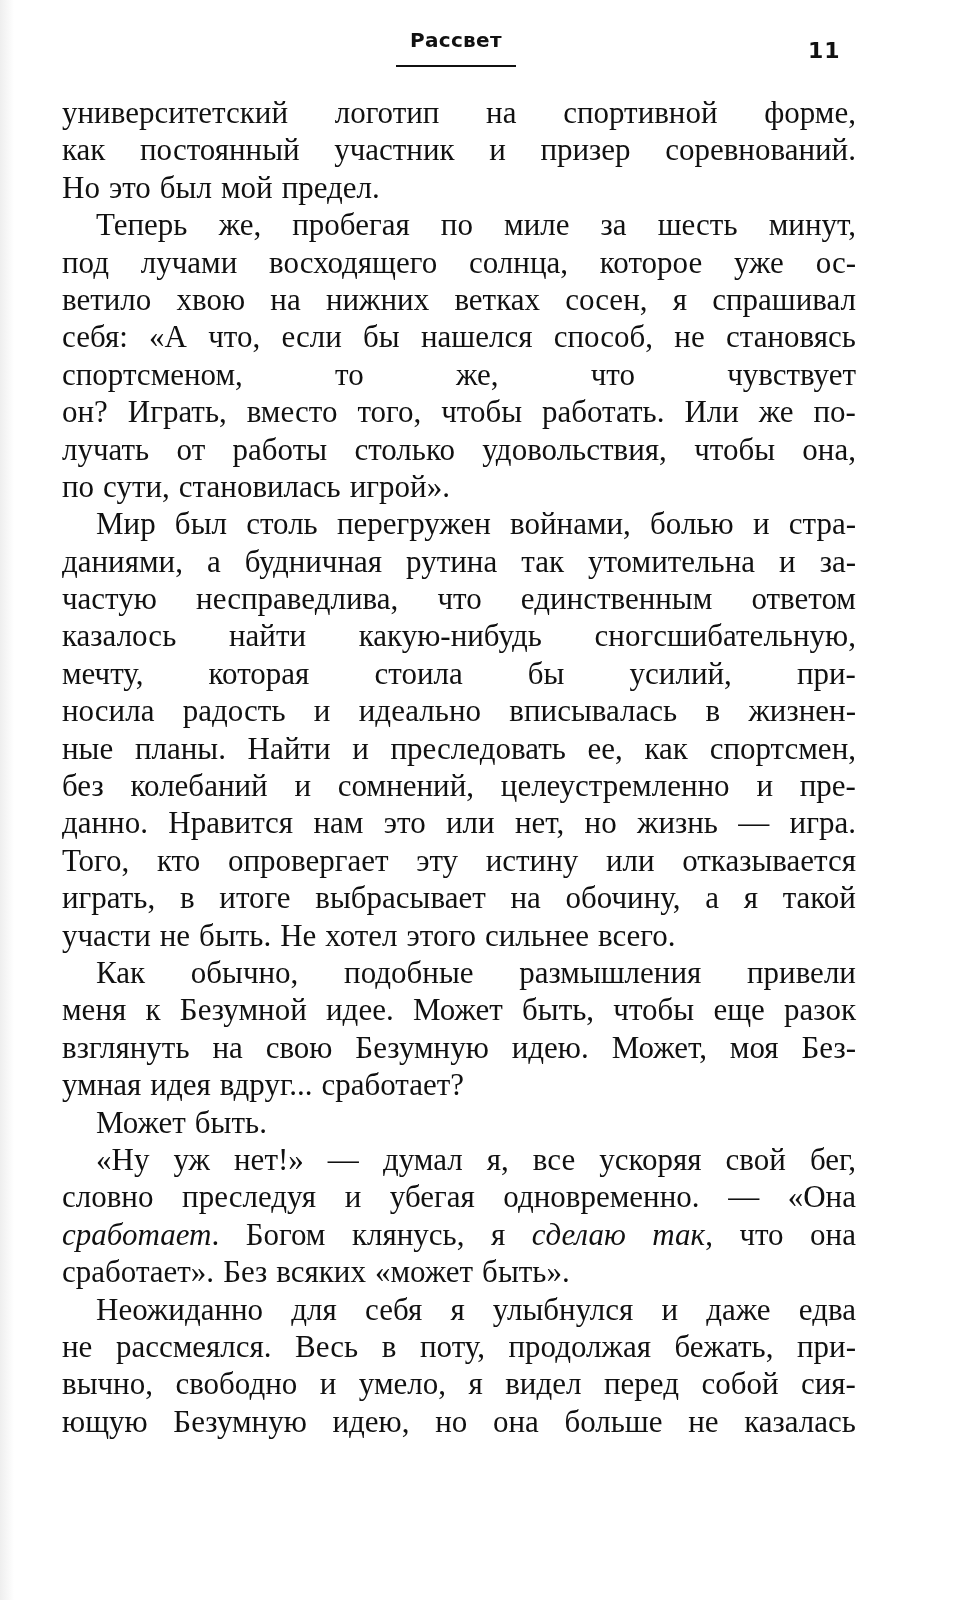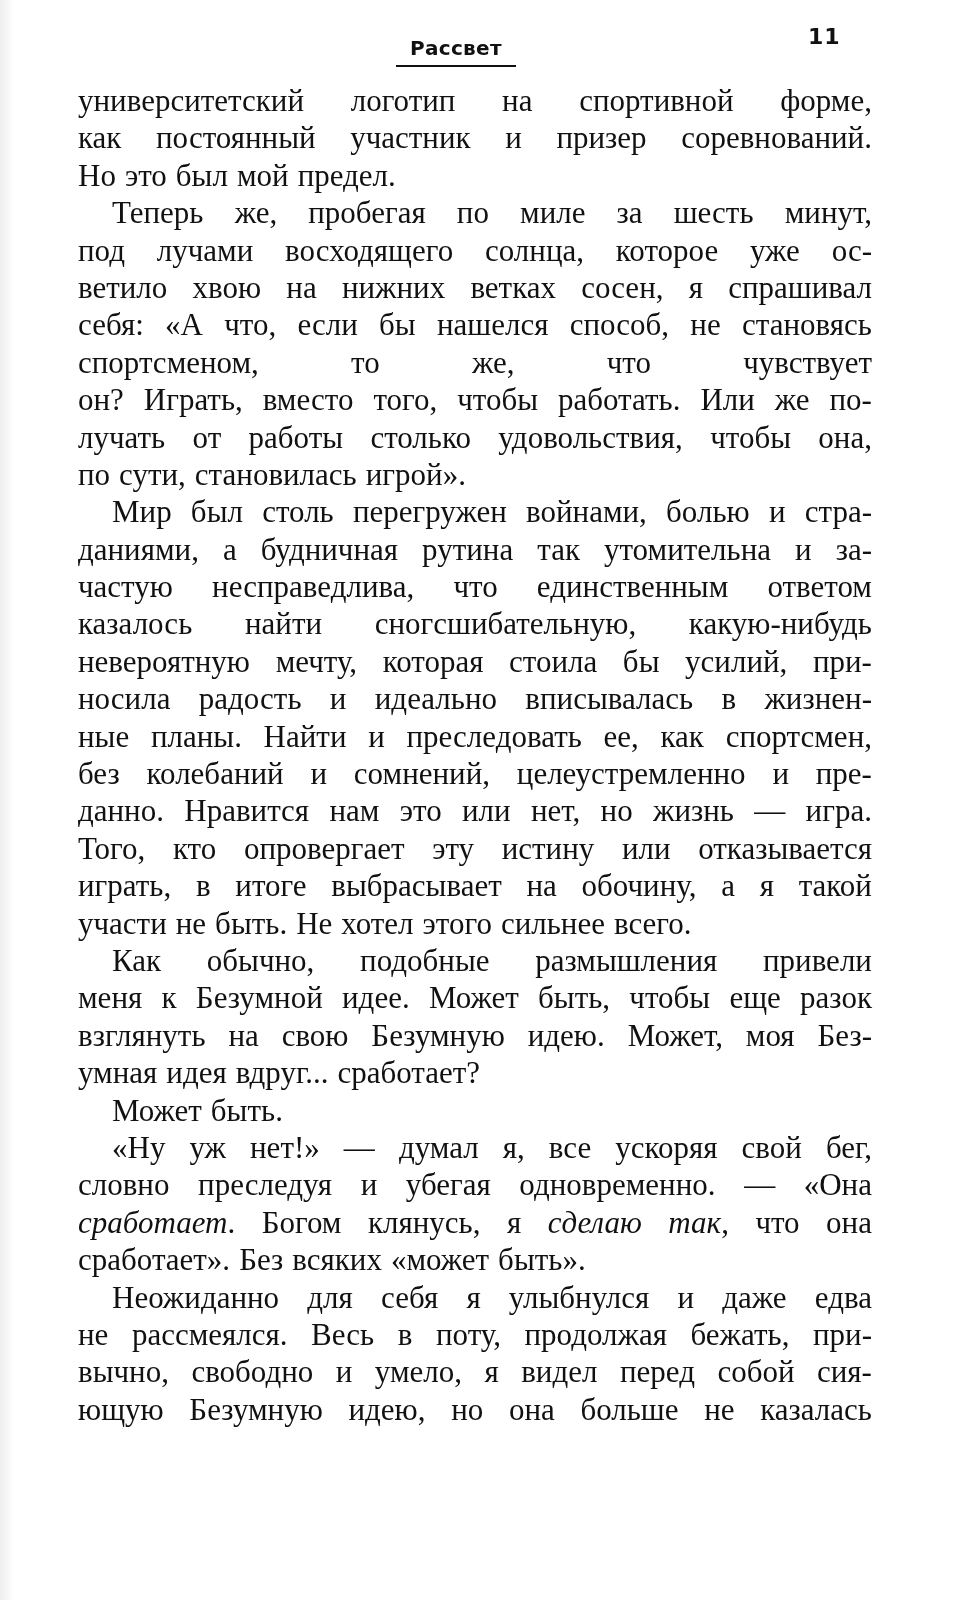--- a/index.html
+++ b/index.html
@@ -1,26 +1,26 @@
 <!DOCTYPE html>
 <html><head>
   <meta charset="utf-8">
   <style>
     html, body { margin: 0; padding: 0; background: #ffffff; }
     body { width: 974px; height: 1600px; position: relative; overflow: hidden; }
     .page { position: absolute; left: 0; top: 0; width: 974px; height: 1600px; background: #ffffff; }
     .edge-shadow { position: absolute; left: 0; top: 0; width: 14px; height: 1600px;
       background: linear-gradient(to right, #eeeeee, #ffffff); }
     .running-head { position: absolute; top: 22px; left: 396px; width: 460px; height: 50px; }
-    .rh-title { position: absolute; left: 14px; top: 14px;
+    .rh-title { position: absolute; left: 14px; top: 6px;
       font-family: "DejaVu Sans", sans-serif; font-weight: bold; font-size: 20px; color: #111; letter-spacing: 0.3px; }
     .rh-rule { position: absolute; left: 0; top: 43px; width: 120px; height: 2px; background: #111; }
-    .rh-page { position: absolute; left: 412px; top: 2px;
+    .rh-page { position: absolute; left: 412px; top: 16px;
       font-family: "DejaVu Sans", sans-serif; font-weight: bold; font-size: 22px; color: #111; letter-spacing: 1px; }
-    .text-block { position: absolute; left: 62px; top: 82px; width: 794px; margin-left: 16px; }
+    .text-block { position: absolute; left: 62px; top: 94px; width: 794px; }
     .line { display: block; height: 37.4px; line-height: 37.4px;
       font-family: "Liberation Serif", serif; font-size: 31px; color: #111;
       text-align: justify; text-align-last: justify; white-space: nowrap; overflow: visible; }
     .line.indent { padding-left: 34px; }
     .line.last { text-align-last: left; }
     .line span.word { display: inline; }
     .line .flex { display: flex; justify-content: space-between; width: 100%; }
     .line.indent .flex { width: calc(100% - 0px); align-items: center; }
     .line.last .flex { justify-content: flex-start; gap: 9px; }
     em { font-style: italic; }
@@ -185,27 +185,26 @@
           <span class="word">несправедлива,</span>
           <span class="word">что</span>
           <span class="word">единственным</span>
           <span class="word">ответом</span>
         </div>
       </div>
       <div class="line">
         <div class="flex">
           <span class="word">казалось</span>
           <span class="word">найти</span>
+          <span class="word">какую-нибудь</span>
           <span class="word">сногсшибательную,</span>
-          <span class="word">какую-нибудь</span>
-        </div>
-      </div>
-      <div class="line">
-        <div class="flex">
-          <span class="word">невероятную</span>
+        </div>
+      </div>
+      <div class="line">
+        <div class="flex">
           <span class="word">мечту,</span>
           <span class="word">которая</span>
           <span class="word">стоила</span>
           <span class="word">бы</span>
           <span class="word">усилий,</span>
           <span class="word">при-</span>
         </div>
       </div>
       <div class="line">
         <div class="flex">

